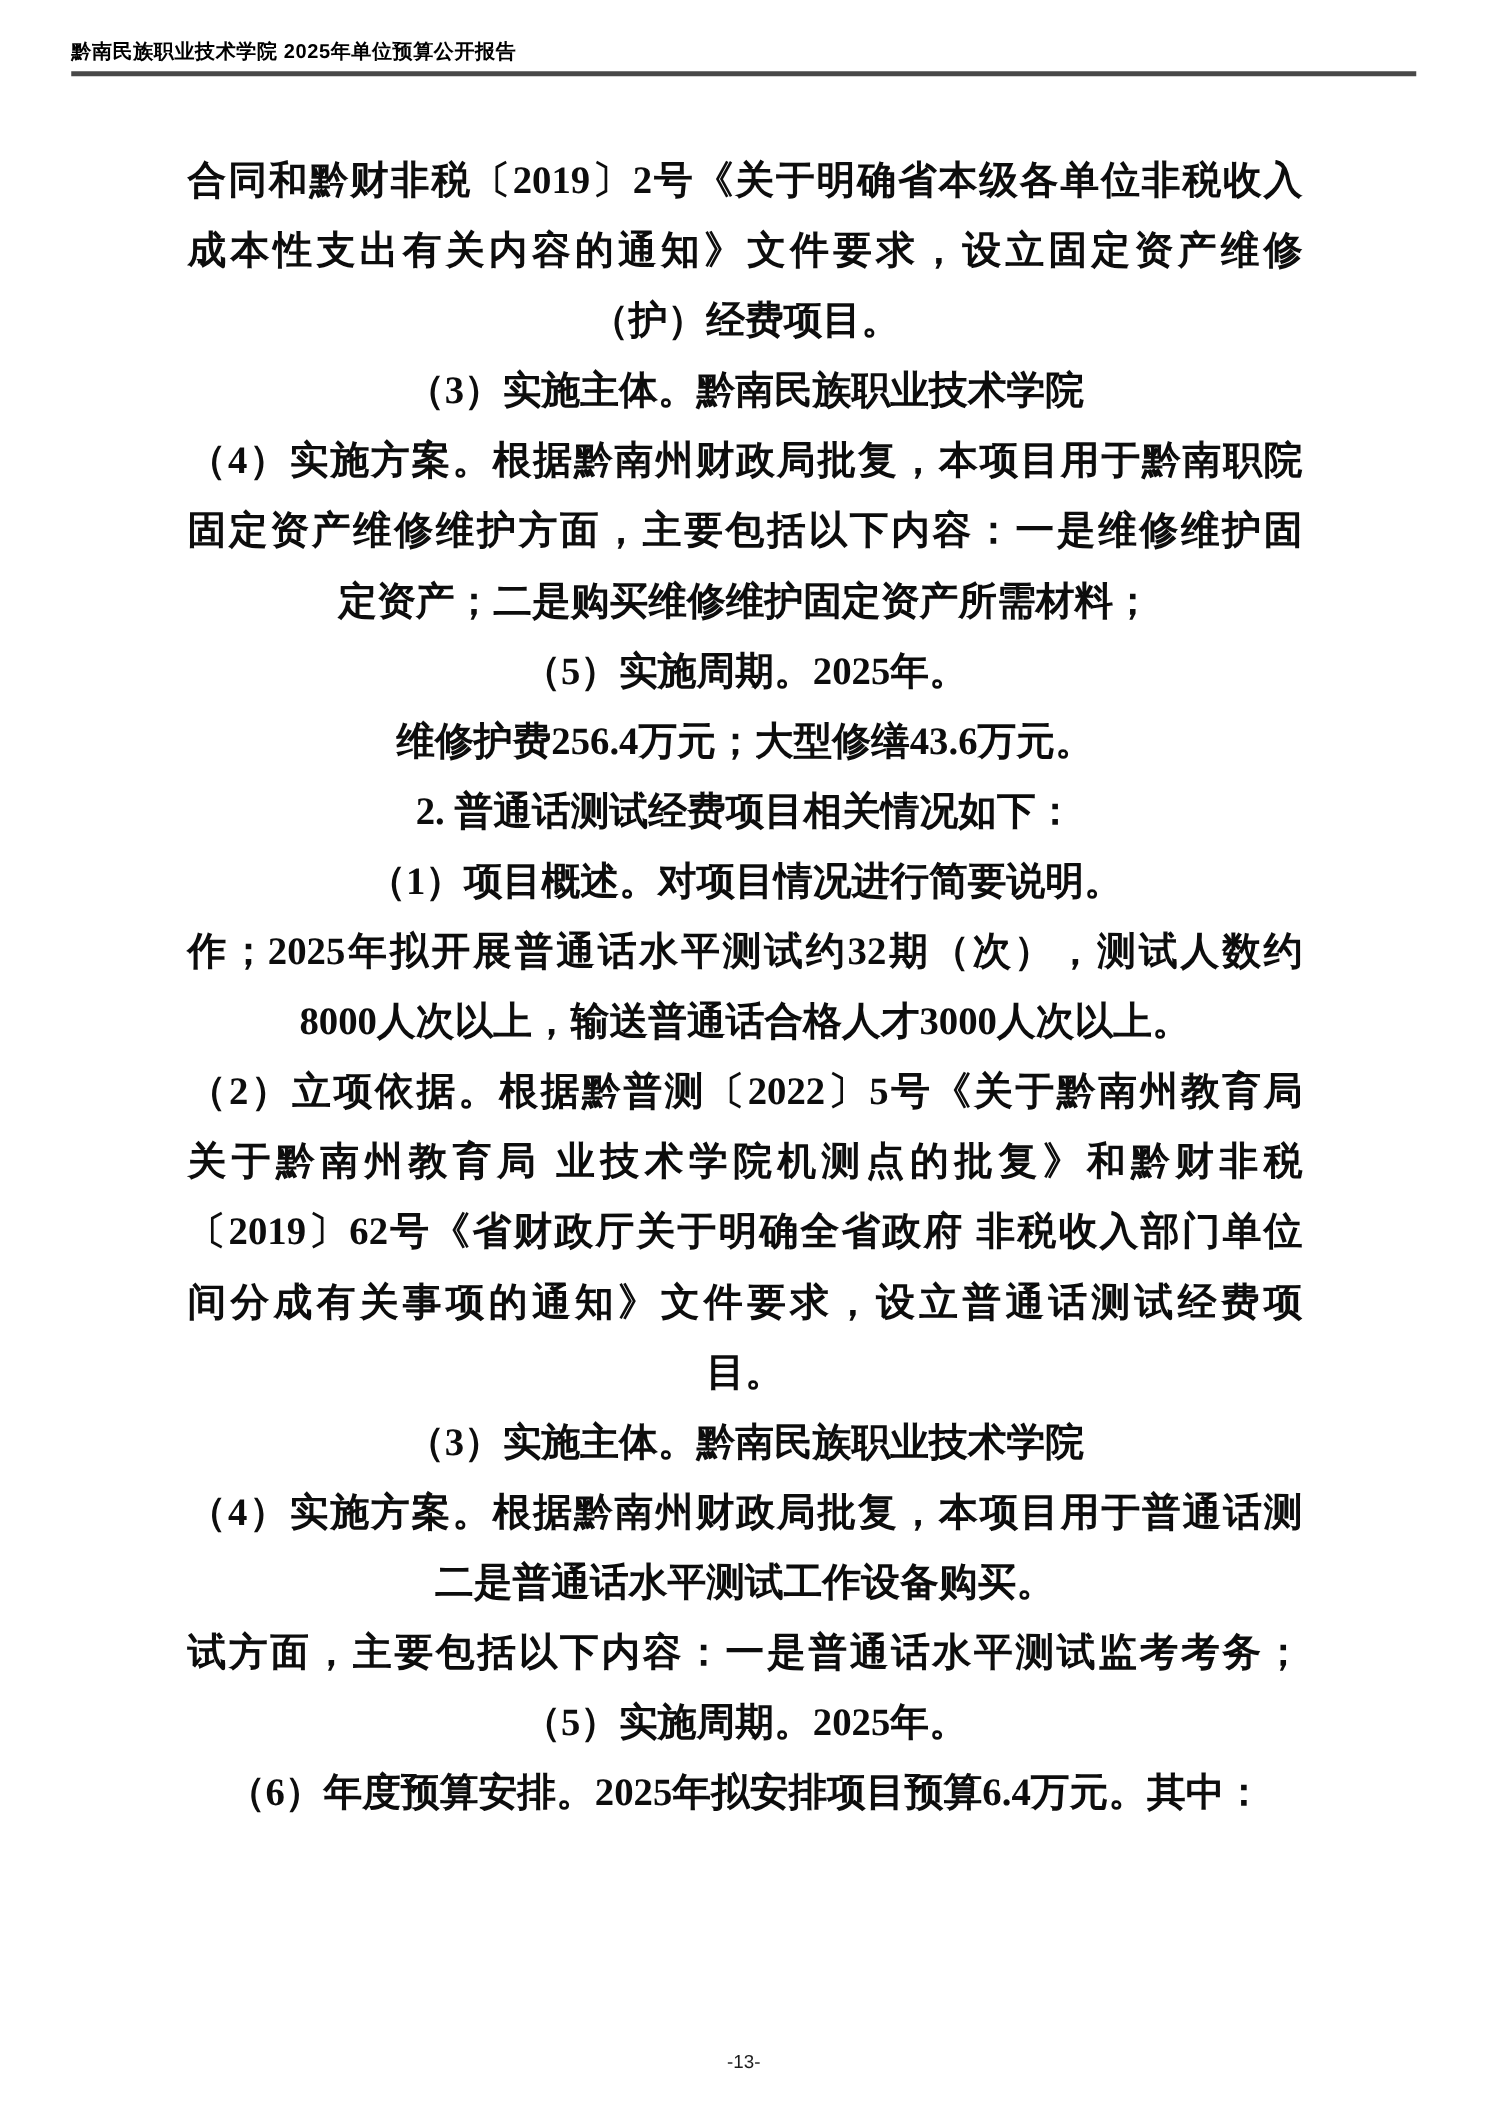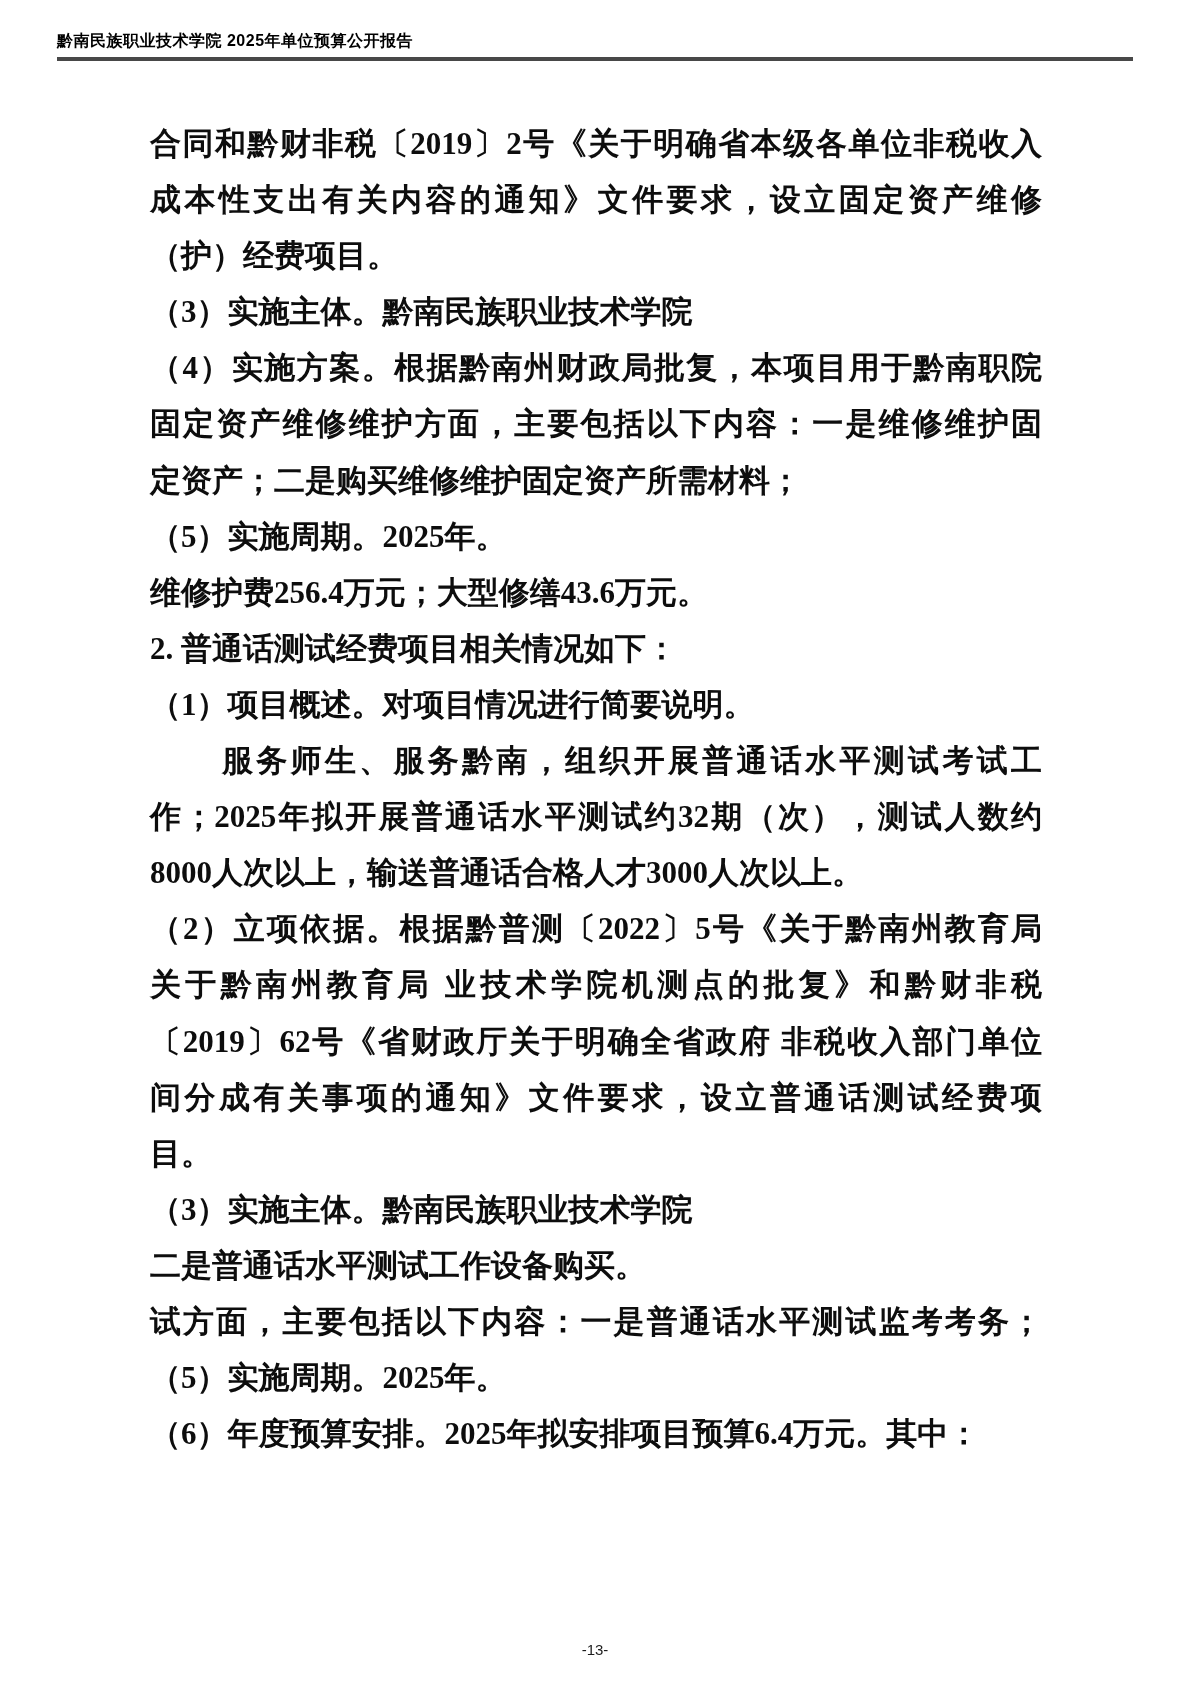--- a/index.html
+++ b/index.html
@@ -34,21 +34,21 @@
   .body-lines {
     position: absolute;
     left: 150px;
     top: 116px;
     width: 892px;
     font-size: 31px;
     line-height: 56.1px;
     color: #0d0d0d;
     font-weight: bold;
   }
-  .line { text-align: left; }
+  .line { text-align: center; }
   .line.j {
     text-align: justify;
     text-align-last: justify;
   }
   .line.ind { text-indent: 72px; }
   .footer {
     position: absolute;
     left: 0;
     right: 0;
     top: 1641px;
@@ -70,29 +70,29 @@
       <div class="line j">成本性支出有关内容的通知》文件要求，设立固定资产维修</div>
       <div class="line">（护）经费项目。</div>
       <div class="line">（3）实施主体。黔南民族职业技术学院</div>
       <div class="line j">（4）实施方案。根据黔南州财政局批复，本项目用于黔南职院</div>
       <div class="line j">固定资产维修维护方面，主要包括以下内容：一是维修维护固</div>
       <div class="line">定资产；二是购买维修维护固定资产所需材料；</div>
       <div class="line">（5）实施周期。2025年。</div>
       <div class="line">维修护费256.4万元；大型修缮43.6万元。</div>
       <div class="line">2. 普通话测试经费项目相关情况如下：</div>
       <div class="line">（1）项目概述。对项目情况进行简要说明。</div>
-      <div class="line j ind">服务师生、服务黔南，组织开展普通话水平测试考试工</div>
       <div class="line j">作；2025年拟开展普通话水平测试约32期（次），测试人数约</div>
       <div class="line">8000人次以上，输送普通话合格人才3000人次以上。</div>
       <div class="line j">（2）立项依据。根据黔普测〔2022〕5号《关于黔南州教育局</div>
       <div class="line j">关于黔南州教育局 业技术学院机测点的批复》和黔财非税</div>
       <div class="line j">〔2019〕62号《省财政厅关于明确全省政府 非税收入部门单位</div>
       <div class="line j">间分成有关事项的通知》文件要求，设立普通话测试经费项</div>
       <div class="line">目。</div>
       <div class="line">（3）实施主体。黔南民族职业技术学院</div>
+      <div class="line j">（4）实施方案。根据黔南州财政局批复，本项目用于普通话测</div>
       <div class="line">二是普通话水平测试工作设备购买。</div>
       <div class="line j">试方面，主要包括以下内容：一是普通话水平测试监考考务；</div>
       <div class="line">（5）实施周期。2025年。</div>
       <div class="line">（6）年度预算安排。2025年拟安排项目预算6.4万元。其中：</div>
     </div>
 
   <div class="footer">
     <span>-13-</span>
   </div>
 </div>

